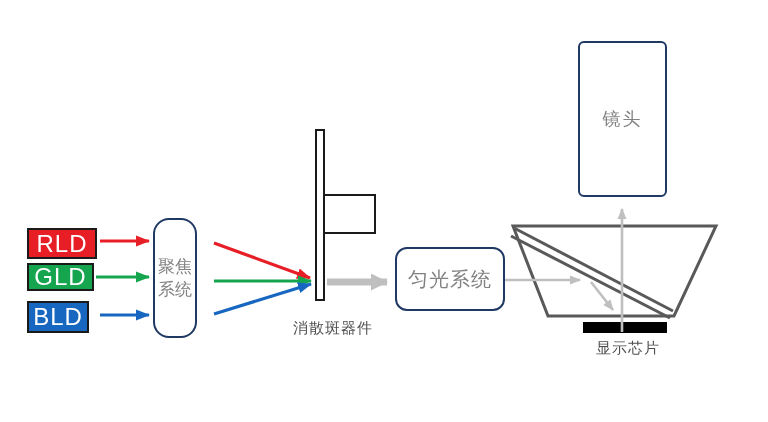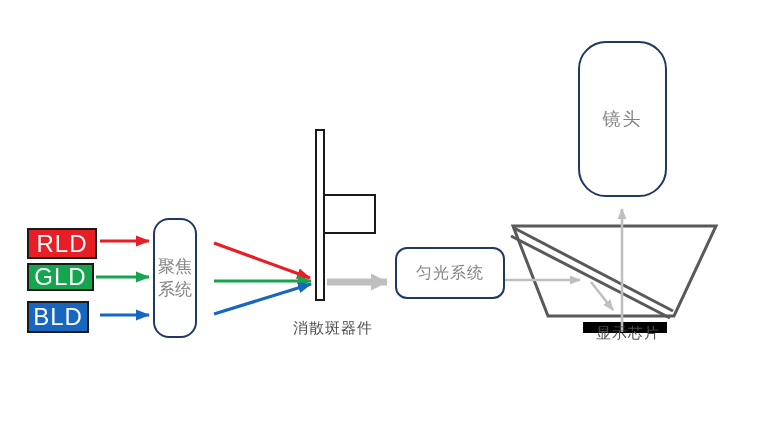--- a/index.html
+++ b/index.html
@@ -17,34 +17,34 @@
   #rld-box{left:27px;top:228px;width:70px;height:31px;background:var(--c-red);}
   #gld-box{left:27px;top:263px;width:67px;height:28px;background:var(--c-green);}
   #bld-box{left:27px;top:301px;width:62px;height:32px;background:var(--c-blue);}
   .sys-box{
     background:#fff;border:2px solid var(--c-box-border-navy);
     color:var(--c-box-text-gray);display:flex;flex-direction:column;
     align-items:center;justify-content:center;text-align:center;
   }
   #focus-box{left:153px;top:218px;width:44px;height:120px;border-radius:16px;
     font-size:17px;line-height:23px;}
-  #homog-box{left:395px;top:247px;width:110px;height:52px;border-radius:12px;
-    font-size:16px;letter-spacing:1px;justify-content:center;}
-  #lens-box{left:578px;top:41px;width:89px;height:156px;border-radius:28px;
+  #homog-box{left:395px;top:247px;width:110px;height:64px;border-radius:12px;
+    font-size:20px;letter-spacing:1px;justify-content:center;}
+  #lens-box{left:578px;top:41px;width:89px;height:156px;border-radius:6px;
     font-size:18px;letter-spacing:2px;}
   
   #despeckle-subrect{left:322px;top:194px;width:54px;height:40px;background:#fff;
     border:2px solid var(--c-ld-border);}
   #despeckle-bar{left:315px;top:129px;width:10px;height:172px;background:#fff;
     border:2px solid var(--c-ld-border);}
   
   .free-label{color:var(--c-label-text);font-size:15px;text-align:center;
     letter-spacing:1px;white-space:nowrap;}
   #despeckle-label{left:283px;top:319px;width:100px;}
-  #chip-label{left:583px;top:324px;width:90px;}
+  #chip-label{left:583px;top:339px;width:90px;}
   
   #overlay{position:absolute;left:0;top:0;pointer-events:none;}
   .st-red{stroke:var(--c-red);stroke-width:3.2;fill:none;}
   .st-green{stroke:var(--c-green);stroke-width:3.2;fill:none;}
   .st-blue{stroke:var(--c-blue);stroke-width:3.2;fill:none;}
   .f-red{fill:var(--c-red);}
   .f-green{fill:var(--c-green);}
   .f-blue{fill:var(--c-blue);}
   .st-gray-thick{stroke:var(--c-light-gray-arrow);stroke-width:7;fill:none;}
   .st-gray-thin{stroke:var(--c-light-gray-arrow);stroke-width:2.6;fill:none;}

